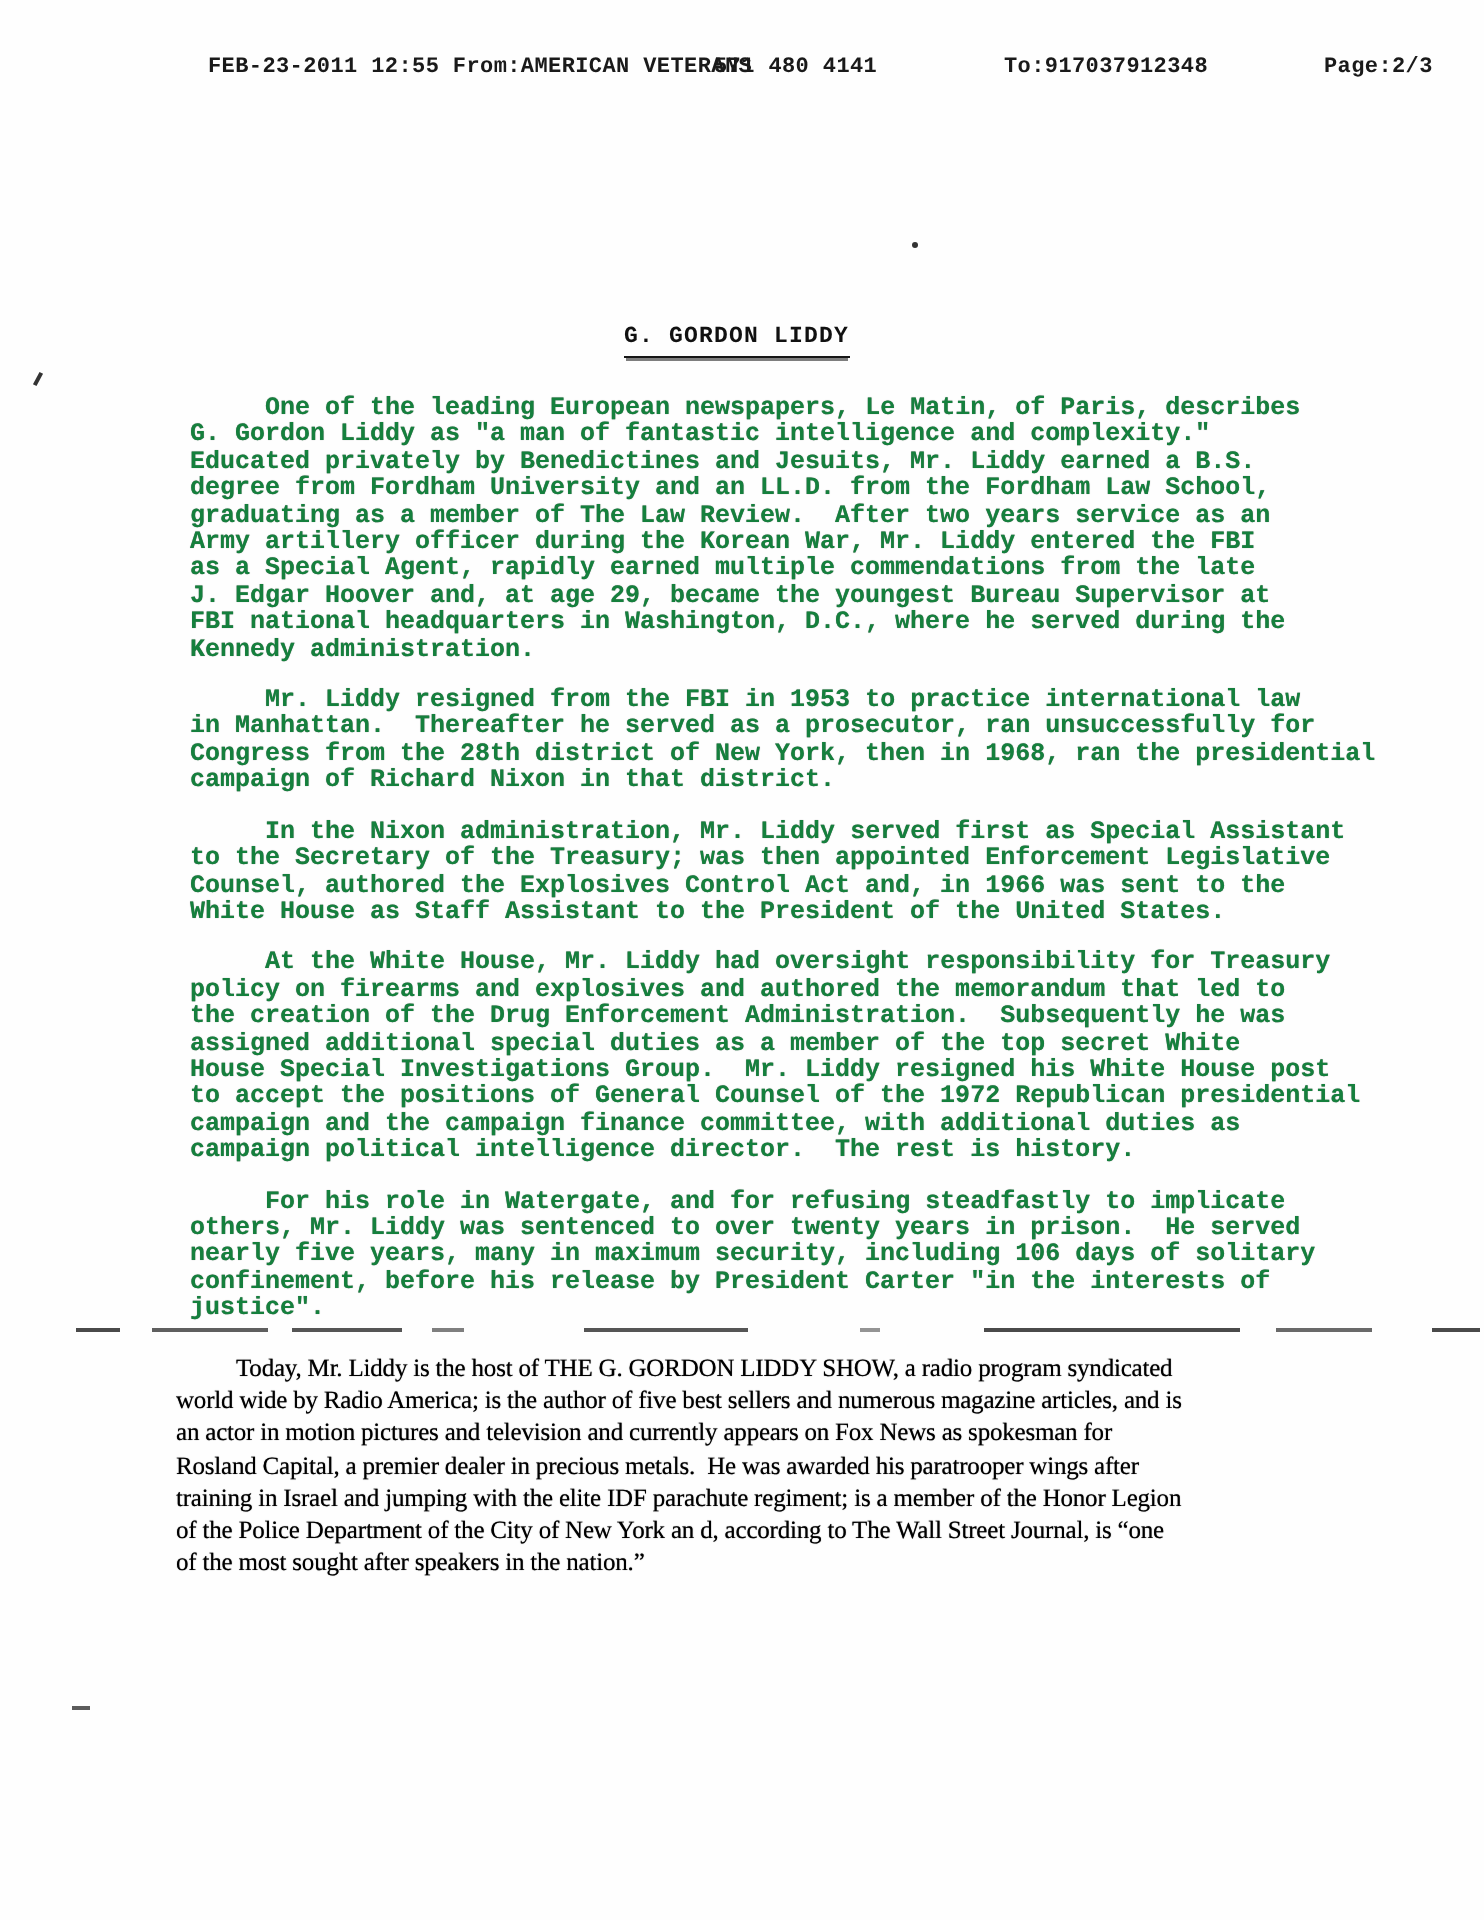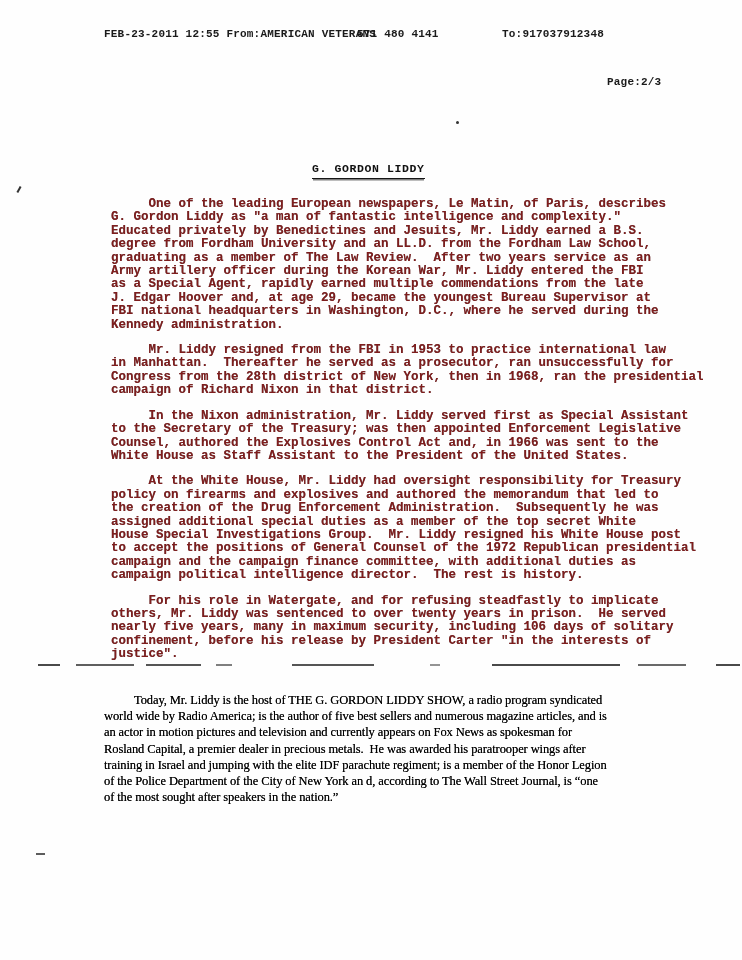--- a/index.html
+++ b/index.html
@@ -18,21 +18,21 @@
     position: absolute;
     top: 28px;
     font: bold 11px/13px "Liberation Mono", "DejaVu Sans Mono", monospace;
     color: #1a1a1a;
     letter-spacing: 0.2px;
     white-space: pre;
   }
   .fh-left  { left: 64px; padding-left: 40px; }
   .fh-phone { left: 345px; margin-left: 12px; }
   .fh-to    { left: 502px; }
-  .fh-page  { left: 607px; margin-top: 48px; }
+  .fh-page  { left: 662px; }
 
   
   .doc-title {
     position: absolute;
     left: 312px;
     top: 162px;
     margin: 0;
     font: bold 11.5px/14px "Liberation Mono", "DejaVu Sans Mono", monospace;
     letter-spacing: 0.6px;
     color: #111;
@@ -42,23 +42,23 @@
   }
 
   
   .typed-body {
     position: absolute;
     left: 95px;
     top: 198px;
     width: 622px;
   }
   .typed {
-    margin: 0 0 12px 16px;
+    margin: 0 0 12px 0;
     font: bold 12.5px/13.4px "Liberation Mono", "DejaVu Sans Mono", monospace;
-    color: #7f1d1d;
+    color: #15803d;
     white-space: pre-wrap;
     text-shadow: 0 0 0.4px rgba(10,10,10,0.55);
   }
 
   
   .separator span {
     position: absolute;
     top: 664px;
     height: 2px;
     background: #2a2a2a;
@@ -72,21 +72,21 @@
   .sep-7 { left: 492px; width: 128px; opacity: .85; }
   .sep-8 { left: 638px; width: 48px;  opacity: .7; height:1.5px; }
   .sep-9 { left: 716px; width: 24px;  opacity: .85; top: 662px; }
 
   
   .closing {
     position: absolute;
     left: 88px;
     top: 676px;
     width: 604px;
-    margin: 16px;
+    margin: 0;
     font: 12.5px/16.2px "Liberation Serif", "DejaVu Serif", serif;
     letter-spacing: -0.1px;
     color: #000;
     white-space: pre-wrap;
     text-indent: 30px;
     text-shadow: 0 0 0.45px rgba(0,0,0,0.75);
   }
 
   
   .artifact { position: absolute; background: #333; }

